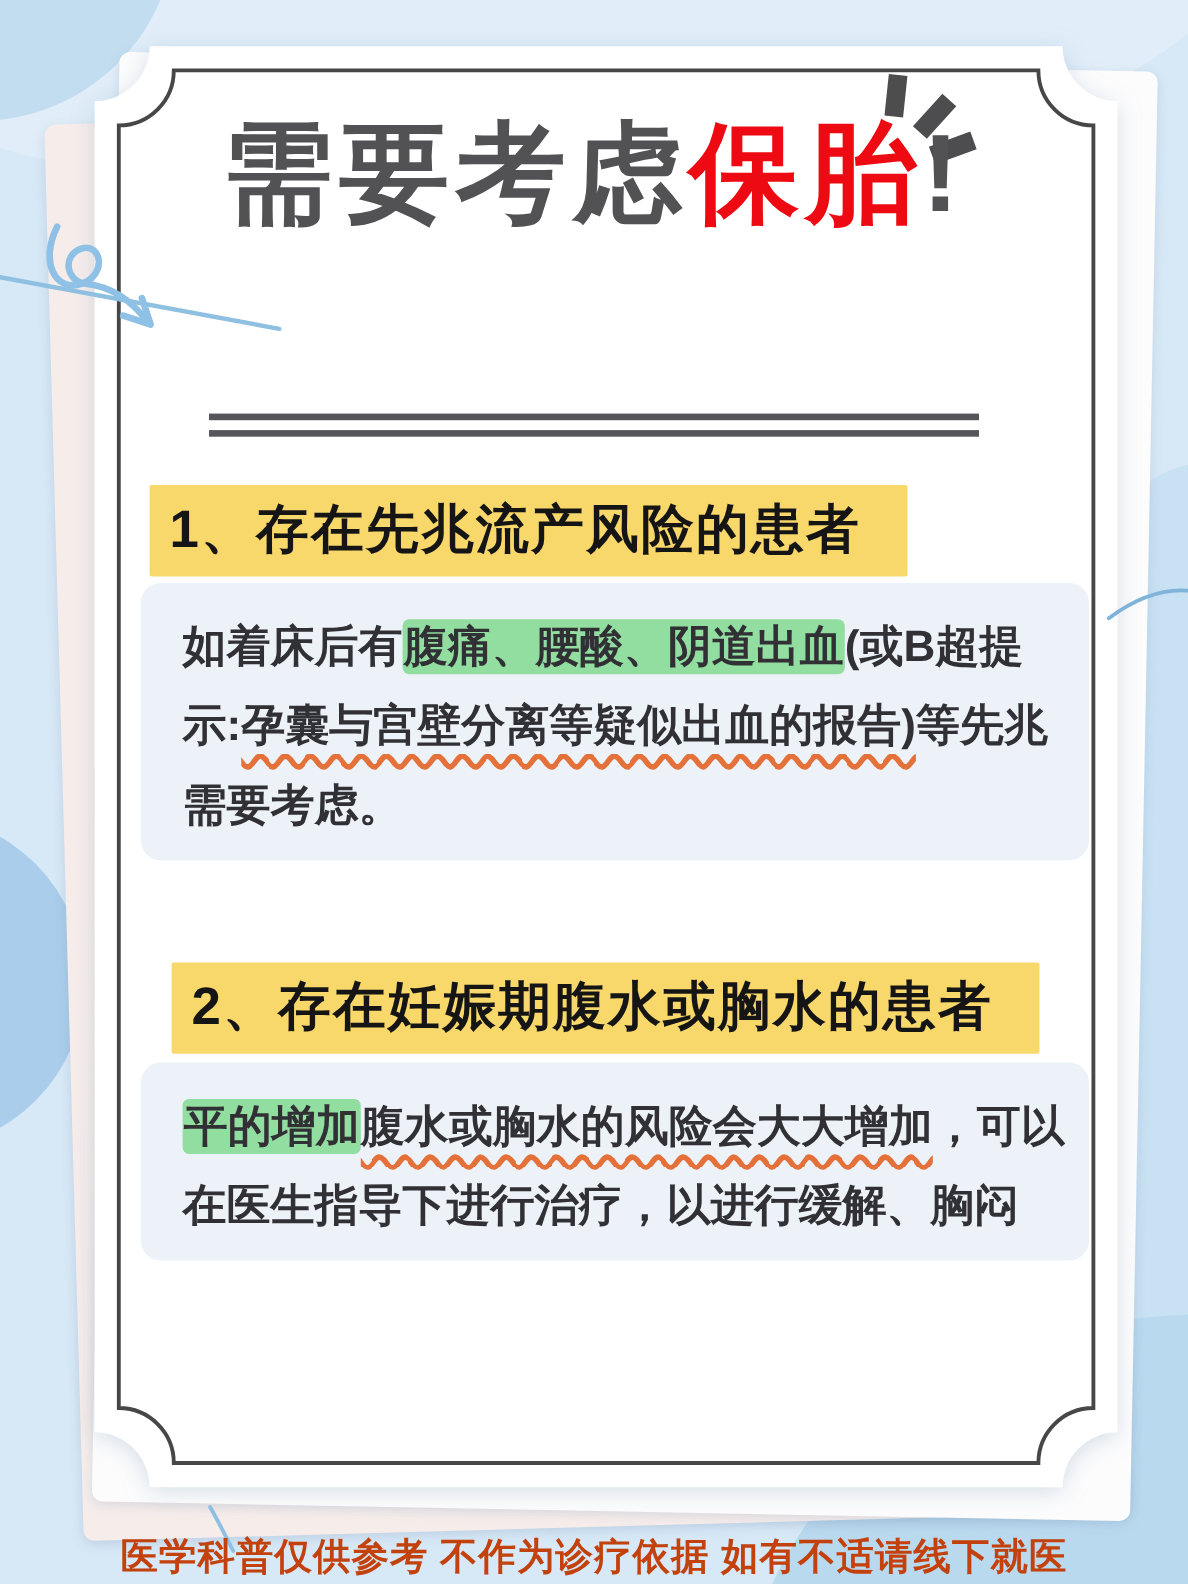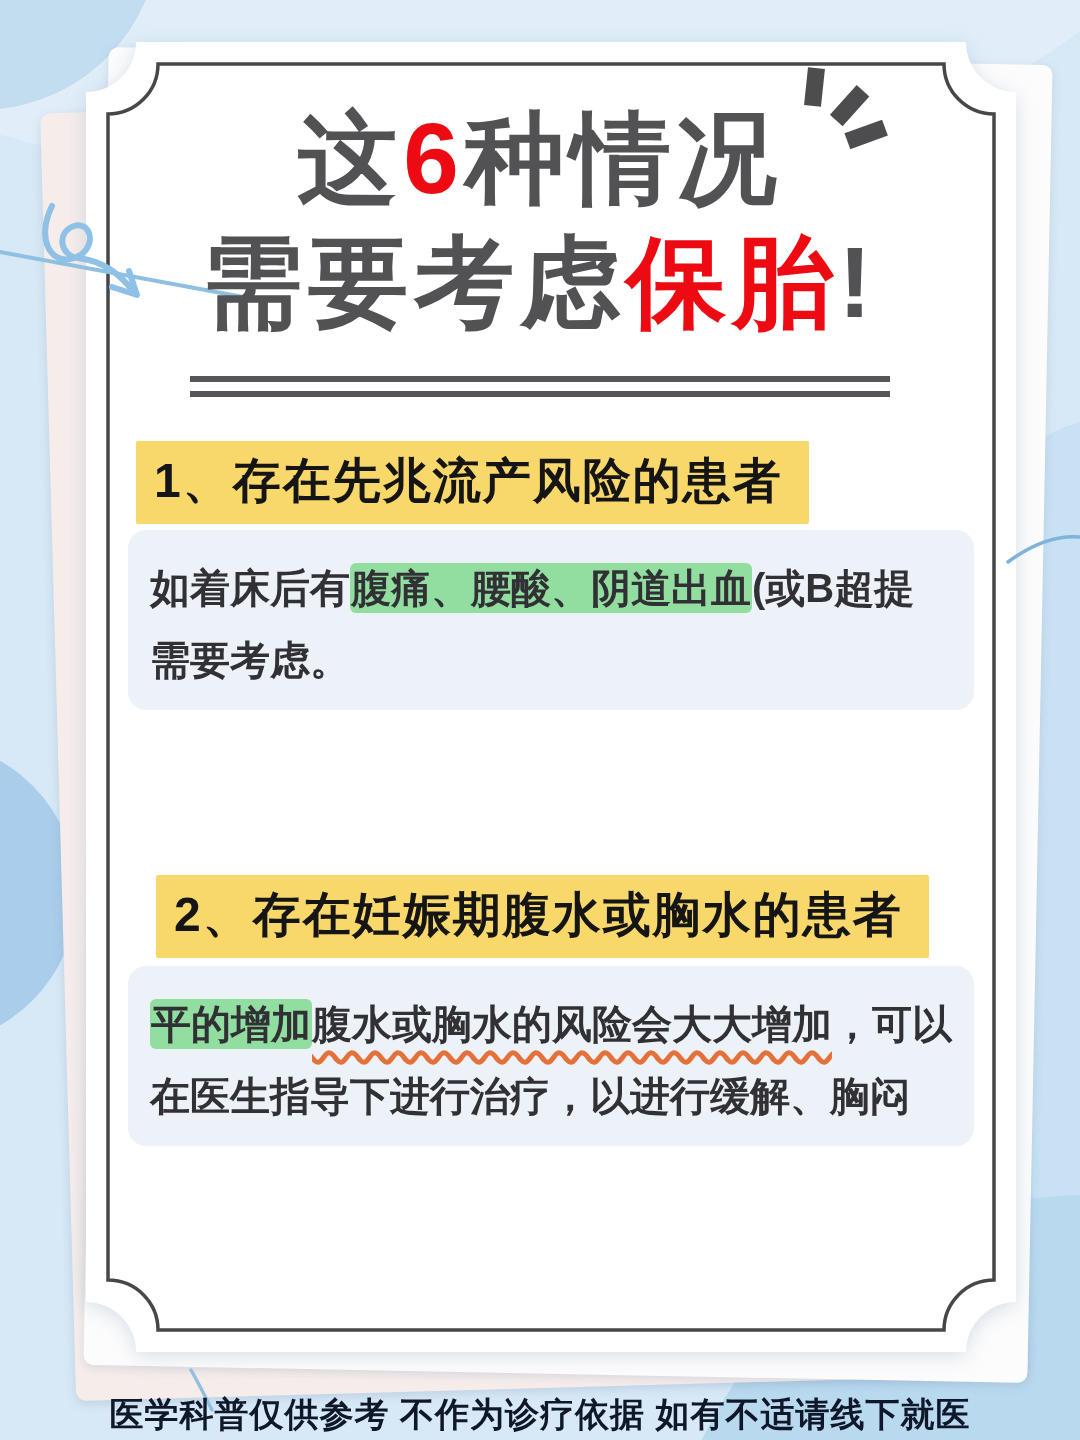--- a/index.html
+++ b/index.html
@@ -29,50 +29,50 @@
   .title-block .red { color:#ee0a12; }
 
   .title-underline { position:absolute; top:376px; left:190px; width:700px; }
   .title-underline .bar { height:6px; background:#55555a; margin-bottom:9px; }
 
   
   .heading {
     position:absolute; left:136px; display:inline-block;
     background:#f8d76b; color:#151515;
     font-size:48px; font-weight:900; letter-spacing:2px;
-    padding:8px 26px 11px 18px; border-radius:2px;
+    padding:8px 42px 11px 18px; border-radius:2px;
     white-space:nowrap;
     text-align:center;
   }
   #heading1 { top:441px; }
   #heading2 { top:875px;margin-left:20px; }
 
   
   .body-box {
     position:absolute; left:128px; width:824px;
     background:#edf2f9; border-radius:18px;
-    padding:22px 0 14px 22px;
+    padding:22px 0 14px 38px;
     font-size:40px; line-height:72px; font-weight:700; color:#313135;
   }
   #body1 { top:530px; }
   #body2 { top:966px; }
   .body-box .seg-line { white-space:nowrap; }
   .hl-green { background:#92dda0; border-radius:6px; padding:3px 1px; }
   .wavy {
     text-decoration-line:underline;
     text-decoration-style:wavy;
     text-decoration-color:#e4703a;
     text-decoration-thickness:5px;
     text-underline-offset:13px;
   }
 
   
   .footer {
     position:absolute; top:1392px; left:0; width:1080px; text-align:center;
-    font-size:34px; font-weight:900; letter-spacing:1px; color:#0f172a;
+    font-size:34px; font-weight:900; letter-spacing:1px; color:#c2410c;
   }
 </style>
 </head>
 <body>
 
 <svg class="layer" viewBox="0 0 1080 1440">
   <ellipse cx="430" cy="-90" rx="720" ry="280" fill="#e1eef9"></ellipse>
   <circle cx="-20" cy="-70" r="180" fill="#c2ddf0"></circle>
   <circle cx="-75" cy="893" r="152" fill="#a9cdea"></circle>
   <rect x="1002" y="420" width="240" height="950" rx="100" fill="#c8e1f3"></rect>
@@ -96,31 +96,31 @@
   <path d="M 1008 562 Q 1046 534 1080 537" fill="none" stroke="#7fb3da" stroke-width="3.5" stroke-linecap="round"></path>
   <path d="M 191 1370 C 199 1384 205 1396 212 1410" fill="none" stroke="#8fc0e2" stroke-width="3.5" stroke-linecap="round"></path>
   <g fill="#4d4d4f">
     <rect x="806" y="68" width="17" height="38" transform="rotate(6 814 87)"></rect>
     <rect x="841" y="86" width="17" height="40" transform="rotate(42 850 106)"></rect>
     <rect x="858" y="114" width="17" height="40" transform="rotate(70 866 134)"></rect>
   </g>
 </svg>
 
 <div class="title-block">
-    <div class="seg-line"><span>这</span><span class="red">6</span><span>种情况</span></div>
     <div class="seg-line"><span>需要考虑</span><span class="red">保胎</span><span>!</span></div>
   </div>
 <div class="title-underline">
   <div class="bar"></div>
   <div class="bar"></div>
 </div>
 
 <div class="heading" id="heading1">1、存在先兆流产风险的患者</div>
 <div class="body-box" id="body1">
     <div class="seg-line"><span>如着床后有</span><span class="hl-green">腹痛、腰酸、阴道出血</span><span>(或B超提</span></div>
+    <div class="seg-line"><span>示:</span><span class="wavy">孕囊与宫壁分离等疑似出血的报告)</span><span>等先兆</span></div>
     <div class="seg-line"><span>需要考虑。</span></div>
   </div>
 
 <div class="heading" id="heading2">2、存在妊娠期腹水或胸水的患者</div>
 <div class="body-box" id="body2">
     <div class="seg-line"><span class="hl-green">平的增加</span><span class="wavy">腹水或胸水的风险会大大增加</span><span>，可以</span></div>
     <div class="seg-line"><span>在医生指导下进行治疗，以进行缓解、胸闷</span></div>
   </div>
 
 <div class="footer">医学科普仅供参考 不作为诊疗依据 如有不适请线下就医</div>

